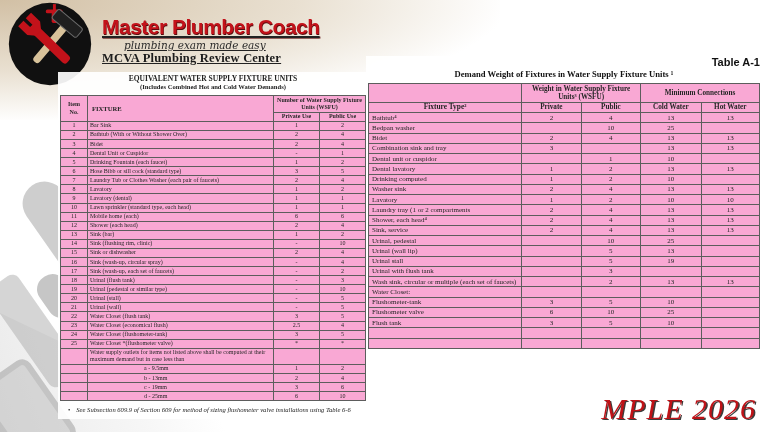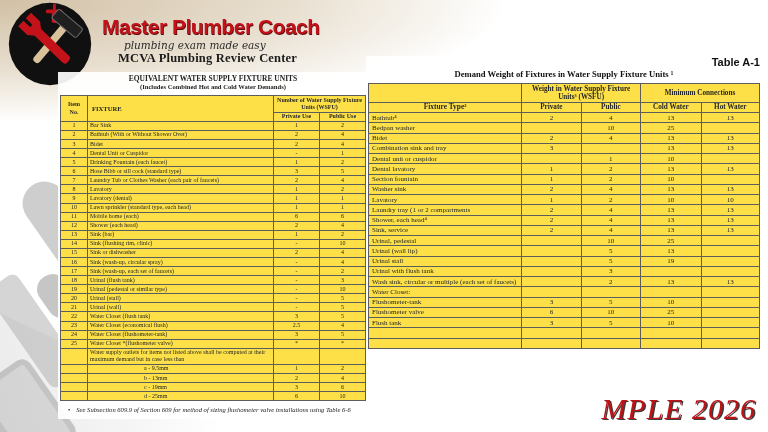--- a/index.html
+++ b/index.html
@@ -21,30 +21,30 @@
   .pipes .p2{position:absolute;left:-8px;top:128px;width:120px;height:36px;background:#adadad;
     border-radius:8px;transform:rotate(55deg);}
   .pipes .p3{position:absolute;left:52px;top:96px;width:46px;height:30px;background:#8e8e8e;
     border-radius:14px;transform:rotate(55deg);}
   .pipes .p4{position:absolute;left:-4px;top:196px;width:84px;height:52px;background:#bdbdbd;
     border:6px solid #9a9a9a;border-radius:10px;transform:rotate(55deg);}
 
   
   .logo-area{position:absolute;top:2px;left:8px;display:flex;align-items:flex-start;}
   .logo-circle{width:84px;height:84px;flex:0 0 auto;}
-  .logo-text{margin-left:10px;padding-top:14px;line-height:1.05;}
+  .logo-text{margin-left:10px;padding-top:14px;line-height:1.05;text-decoration:underline;}
   .brand-title{font-family:"Liberation Sans",sans-serif;font-weight:bold;font-size:21px;
     letter-spacing:-0.5px;color:#c3121a;text-shadow:0.6px 0.6px 0 #5a0b0e;}
   .brand-tagline{font-family:"DejaVu Serif",serif;font-style:italic;font-size:10.5px;
     color:#2a2a2a;margin:2px 0 1px 22px;}
   .brand-subtitle{font-family:"Liberation Serif",serif;font-weight:bold;font-size:12.5px;
-    color:#1c1c1c;margin-left:16px;letter-spacing:0.2px;}
+    color:#1c1c1c;margin-left:0;letter-spacing:0.2px;}
 
   
-  table{border-collapse:collapse;width:100%;table-layout:fixed;background:#fde047;}
+  table{border-collapse:collapse;width:100%;table-layout:fixed;background:#f9a8d4;}
   th,td{border:0.8px solid #5d5d5d;padding:0.5px 2px;vertical-align:middle;
     font-family:"Liberation Serif",serif;color:#262626;}
   th{font-weight:bold;text-align:center;}
 
   
   .left-panel{position:absolute;left:58px;top:72px;width:306px;background:rgba(255,255,255,0.92);
     padding:2px 2px 0 2px;}
   .lt-title,.lt-subtitle{font-size:7.5px;font-weight:bold;text-align:center;line-height:1.25;}
   .lt-note{font-size:6.6px;font-weight:bold;text-align:center;line-height:1.2;margin-bottom:4px;}
   .tbl-left{font-size:6px;}
@@ -392,21 +392,21 @@
             <td class="num">&nbsp;</td>
           </tr>
           <tr>
             <td class="fix">Dental lavatory</td>
             <td class="num">1</td>
             <td class="num">2</td>
             <td class="num">13</td>
             <td class="num">13</td>
           </tr>
           <tr>
-            <td class="fix">Section fountain</td>
+            <td class="fix">Drinking computed</td>
             <td class="num">1</td>
             <td class="num">2</td>
             <td class="num">10</td>
             <td class="num">&nbsp;</td>
           </tr>
           <tr>
             <td class="fix">Washer sink</td>
             <td class="num">2</td>
             <td class="num">4</td>
             <td class="num">13</td>

